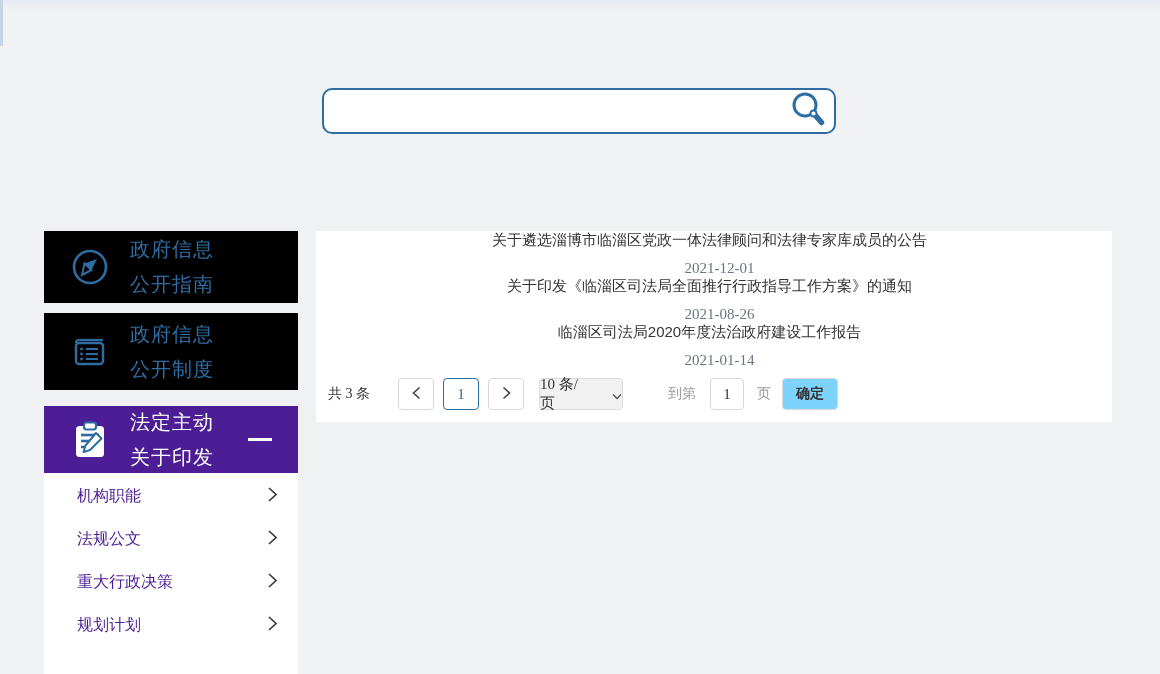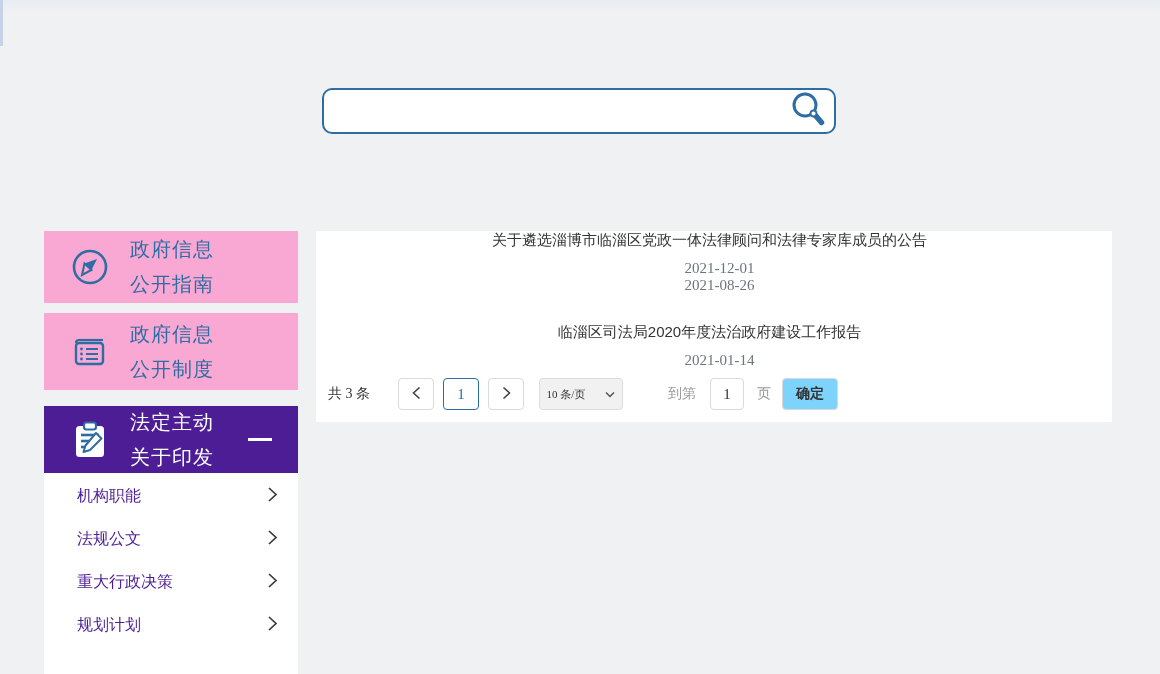--- a/index.html
+++ b/index.html
@@ -20,21 +20,21 @@
   .search-wrap { position:absolute; left:322px; top:88px; width:514px; height:46px;
     background:#fff; border:2px solid #2e6da4; border-radius:10px;
     display:flex; align-items:center; }
   .search-input { flex:1; height:100%; border:none; outline:none; background:transparent;
     padding:0 14px; font-size:16px; color:#333; }
   .search-btn { width:52px; height:100%; border:none; background:transparent; cursor:pointer;
     display:flex; align-items:center; justify-content:center; }
 
   
   .sidebar { position:absolute; left:44px; top:231px; width:254px; }
-  .group-card { background:#f9a8d4; display:flex; align-items:center; cursor:pointer; }
+  .group-card { background:#000000; display:flex; align-items:center; cursor:pointer; }
   .gc-1 { height:72px; margin-bottom:10px; }
   .gc-2 { height:77px; margin-bottom:16px; }
   .gc-3 { height:67px; background:#4c1d95; }
   .group-icon { width:40px; height:40px; margin-left:26px; flex:0 0 40px; }
   .group-label { margin-left:20px; font-size:20px; line-height:35px; letter-spacing:1px;
     color:#2e6da4; font-weight:500; white-space:nowrap; }
   .gc-3 .group-label { color:#fff; }
   .minus-bar { margin-left:auto; margin-right:26px; width:24px; height:3px; background:#fff; }
 
   .submenu { background:#fff; padding:2px 0 80px; }
@@ -52,21 +52,21 @@
   
   .pager { height:46px; margin-top:2px; display:flex; align-items:center; padding-left:12px;
     font-size:14px; color:#333; }
   .pg-btn { width:36px; height:32px; background:#fff; border:1px solid #d9d9d9; border-radius:4px;
     display:flex; align-items:center; justify-content:center; cursor:pointer; }
   .pg-prev { margin-left:28px; }
   .pg-page { margin-left:9px; border-color:#2e6da4; color:#2e6da4; font-size:15px; }
   .pg-next { margin-left:9px; }
   .pg-size { margin-left:15px; width:84px; height:32px; background:#f1f1f2;
     border:1px solid #dcdcdc; border-radius:4px; display:flex; align-items:center;
-    justify-content:center; gap:20px; font-size:11px; color:#333; cursor:pointer; }
+    justify-content:center; gap:20px; font-size:15px; color:#333; cursor:pointer; }
   .pg-goto { margin-left:45px; display:flex; align-items:center; color:#999; }
   .goto-input { width:34px; height:32px; margin-left:14px; border:1px solid #d9d9d9;
     border-radius:4px; text-align:center; font-size:15px; color:#333; outline:none; }
   .goto-suffix { margin-left:13px; }
   .confirm-btn { margin-left:11px; height:32px; padding:0 13px; background:#7dd3fc;
     border:1px solid #d9d9d9; border-radius:4px; font-size:14px; font-weight:700;
     color:#333; cursor:pointer; }
 </style>
 </head>
 <body>
@@ -177,20 +177,21 @@
   </div>
 </div>
 
 <div class="main-panel">
 
   <div class="article-row">
     <span class="article-title">关于遴选淄博市临淄区党政一体法律顾问和法律专家库成员的公告</span>
     <span class="article-date num">2021-12-01</span>
   </div>
   <div class="article-row">
+    <span class="article-title">关于印发《临淄区司法局全面推行行政指导工作方案》的通知</span>
     <span class="article-date num">2021-08-26</span>
   </div>
   <div class="article-row">
     <span class="article-title">临淄区司法局2020年度法治政府建设工作报告</span>
     <span class="article-date num">2021-01-14</span>
   </div>
 
   <div class="pager">
     <span class="num">共 3 条</span>
 

